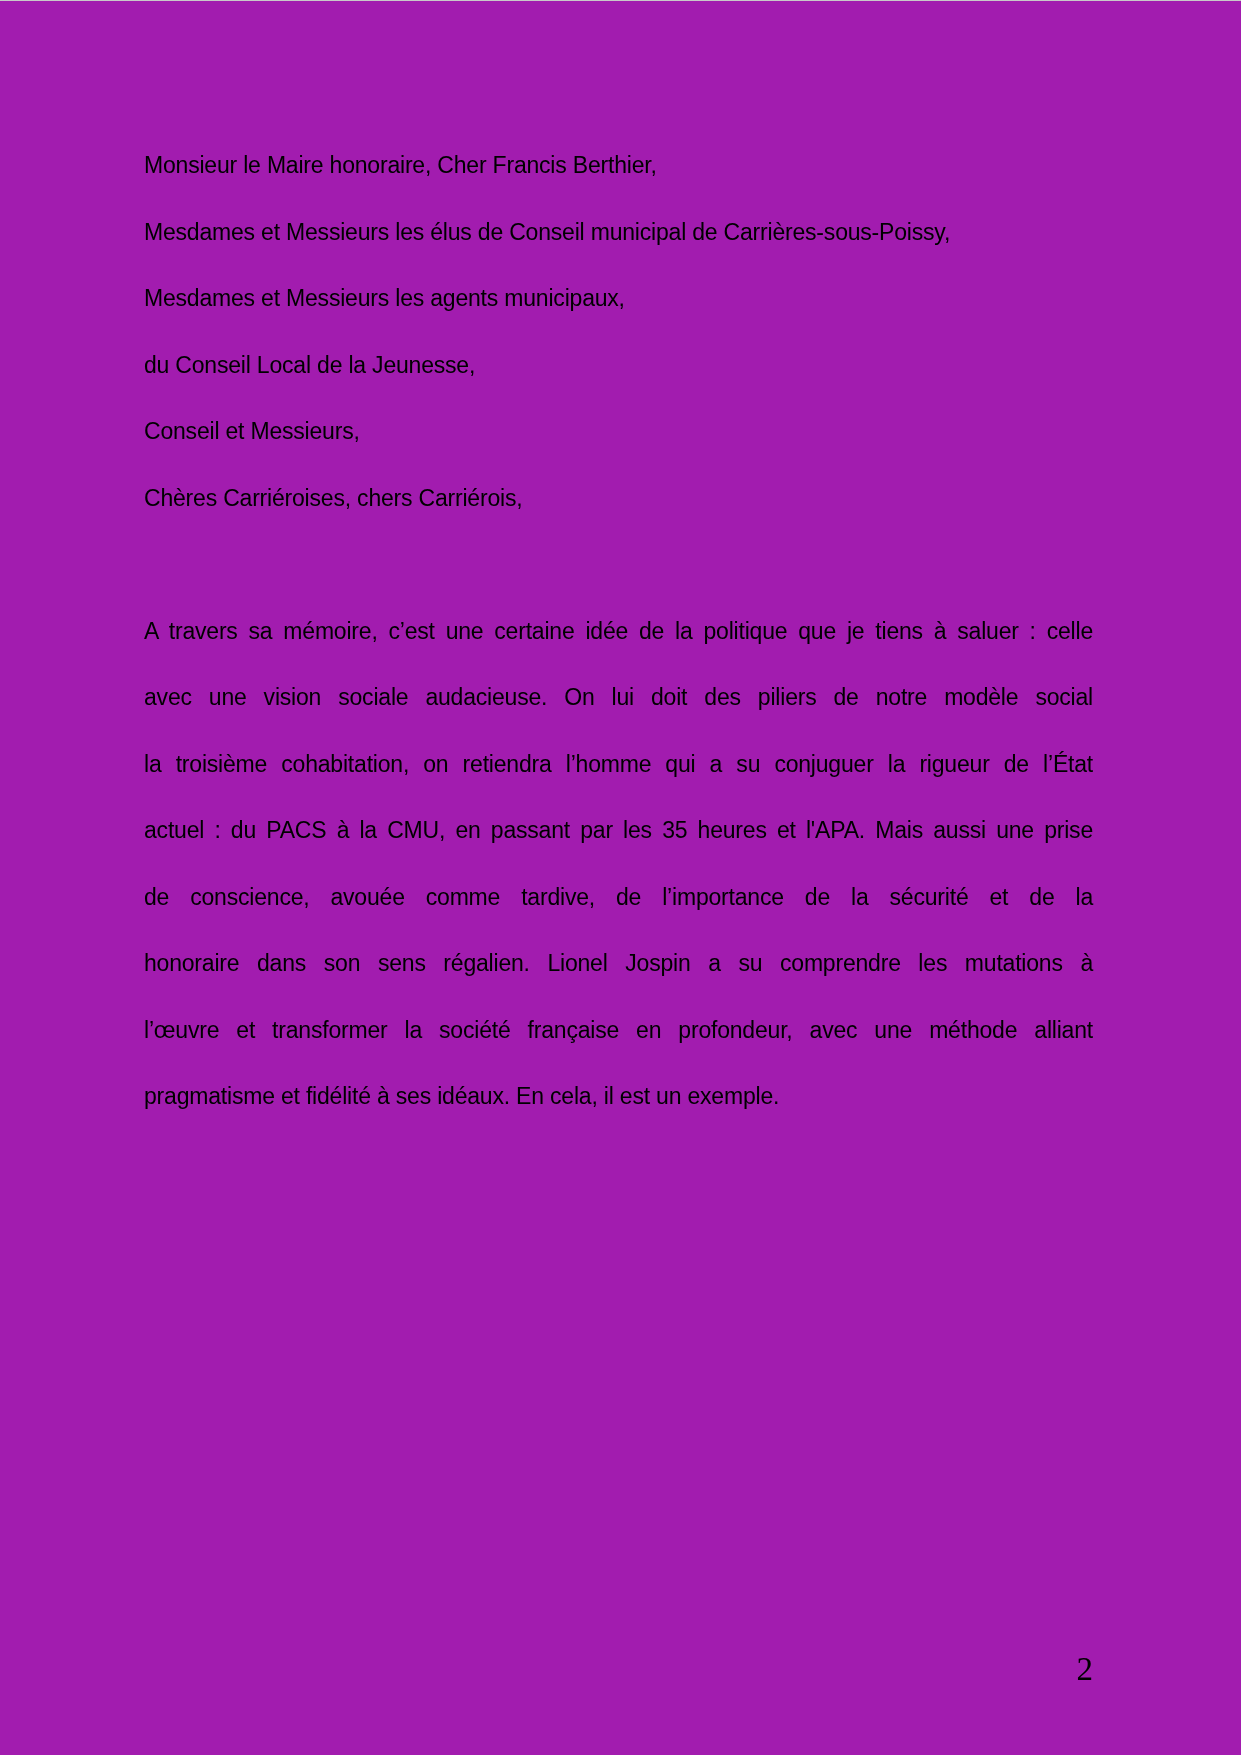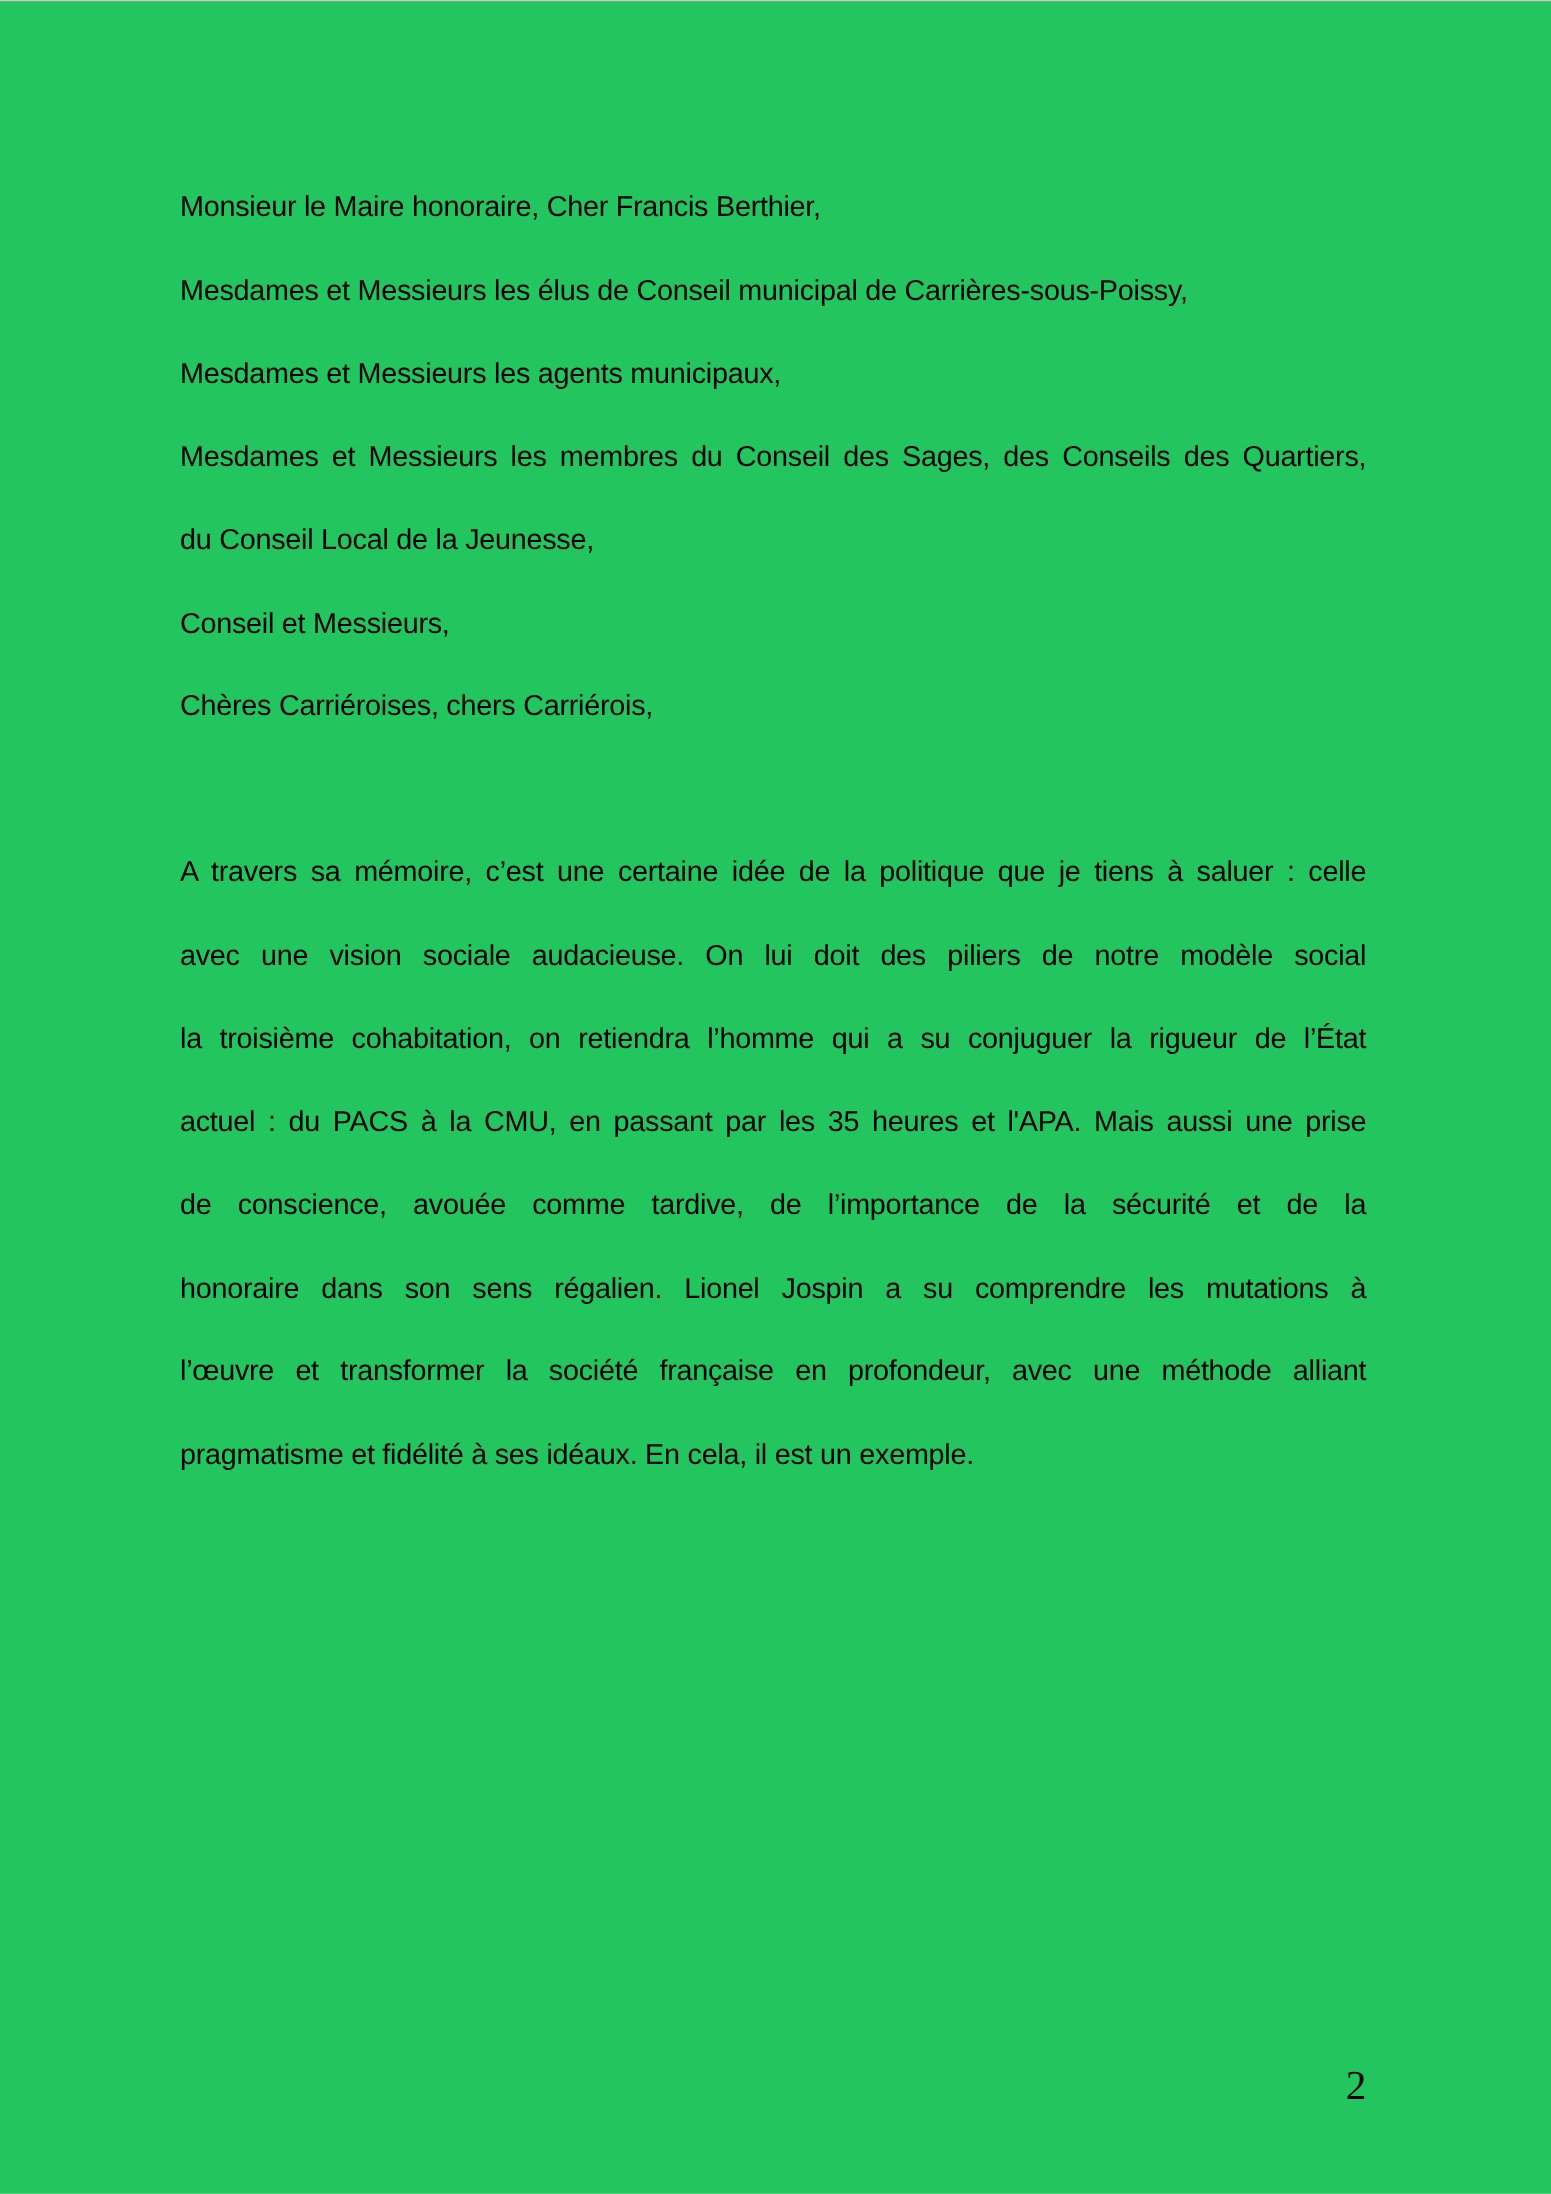--- a/index.html
+++ b/index.html
@@ -7,21 +7,21 @@
     width: 1241px;
     height: 1755px;
     background: #ffffff;
     position: relative;
     overflow: hidden;
     font-family: "Liberation Sans", "DejaVu Sans", sans-serif;
   }
   .page {
     position: absolute;
     inset: 0;
-    background: #22c55e;
+    background: #a21caf;
     border-top: 1px solid #c9c9c9;
   }
   .text-body {
     position: absolute;
     left: 144px;
     top: 0;
     width: 949px;
     padding-top: 131px;
     color: #000000;
     font-size: 23px;
@@ -60,21 +60,20 @@
       <div class="paragraph">
         <div class="line">Monsieur le Maire honoraire, Cher Francis Berthier,</div>
       </div>
       <div class="paragraph">
         <div class="line">Mesdames et Messieurs les élus de Conseil municipal de Carrières-sous-Poissy,</div>
       </div>
       <div class="paragraph">
         <div class="line">Mesdames et Messieurs les agents municipaux,</div>
       </div>
       <div class="paragraph">
-        <div class="line just">Mesdames et Messieurs les membres du Conseil des Sages, des Conseils des Quartiers,</div>
         <div class="line">du Conseil Local de la Jeunesse,</div>
       </div>
       <div class="paragraph">
         <div class="line">Conseil et Messieurs,</div>
       </div>
       <div class="paragraph">
         <div class="line">Chères Carriéroises, chers Carriérois,</div>
       </div>
       <div class="paragraph">
         <div class="line blank"></div>

